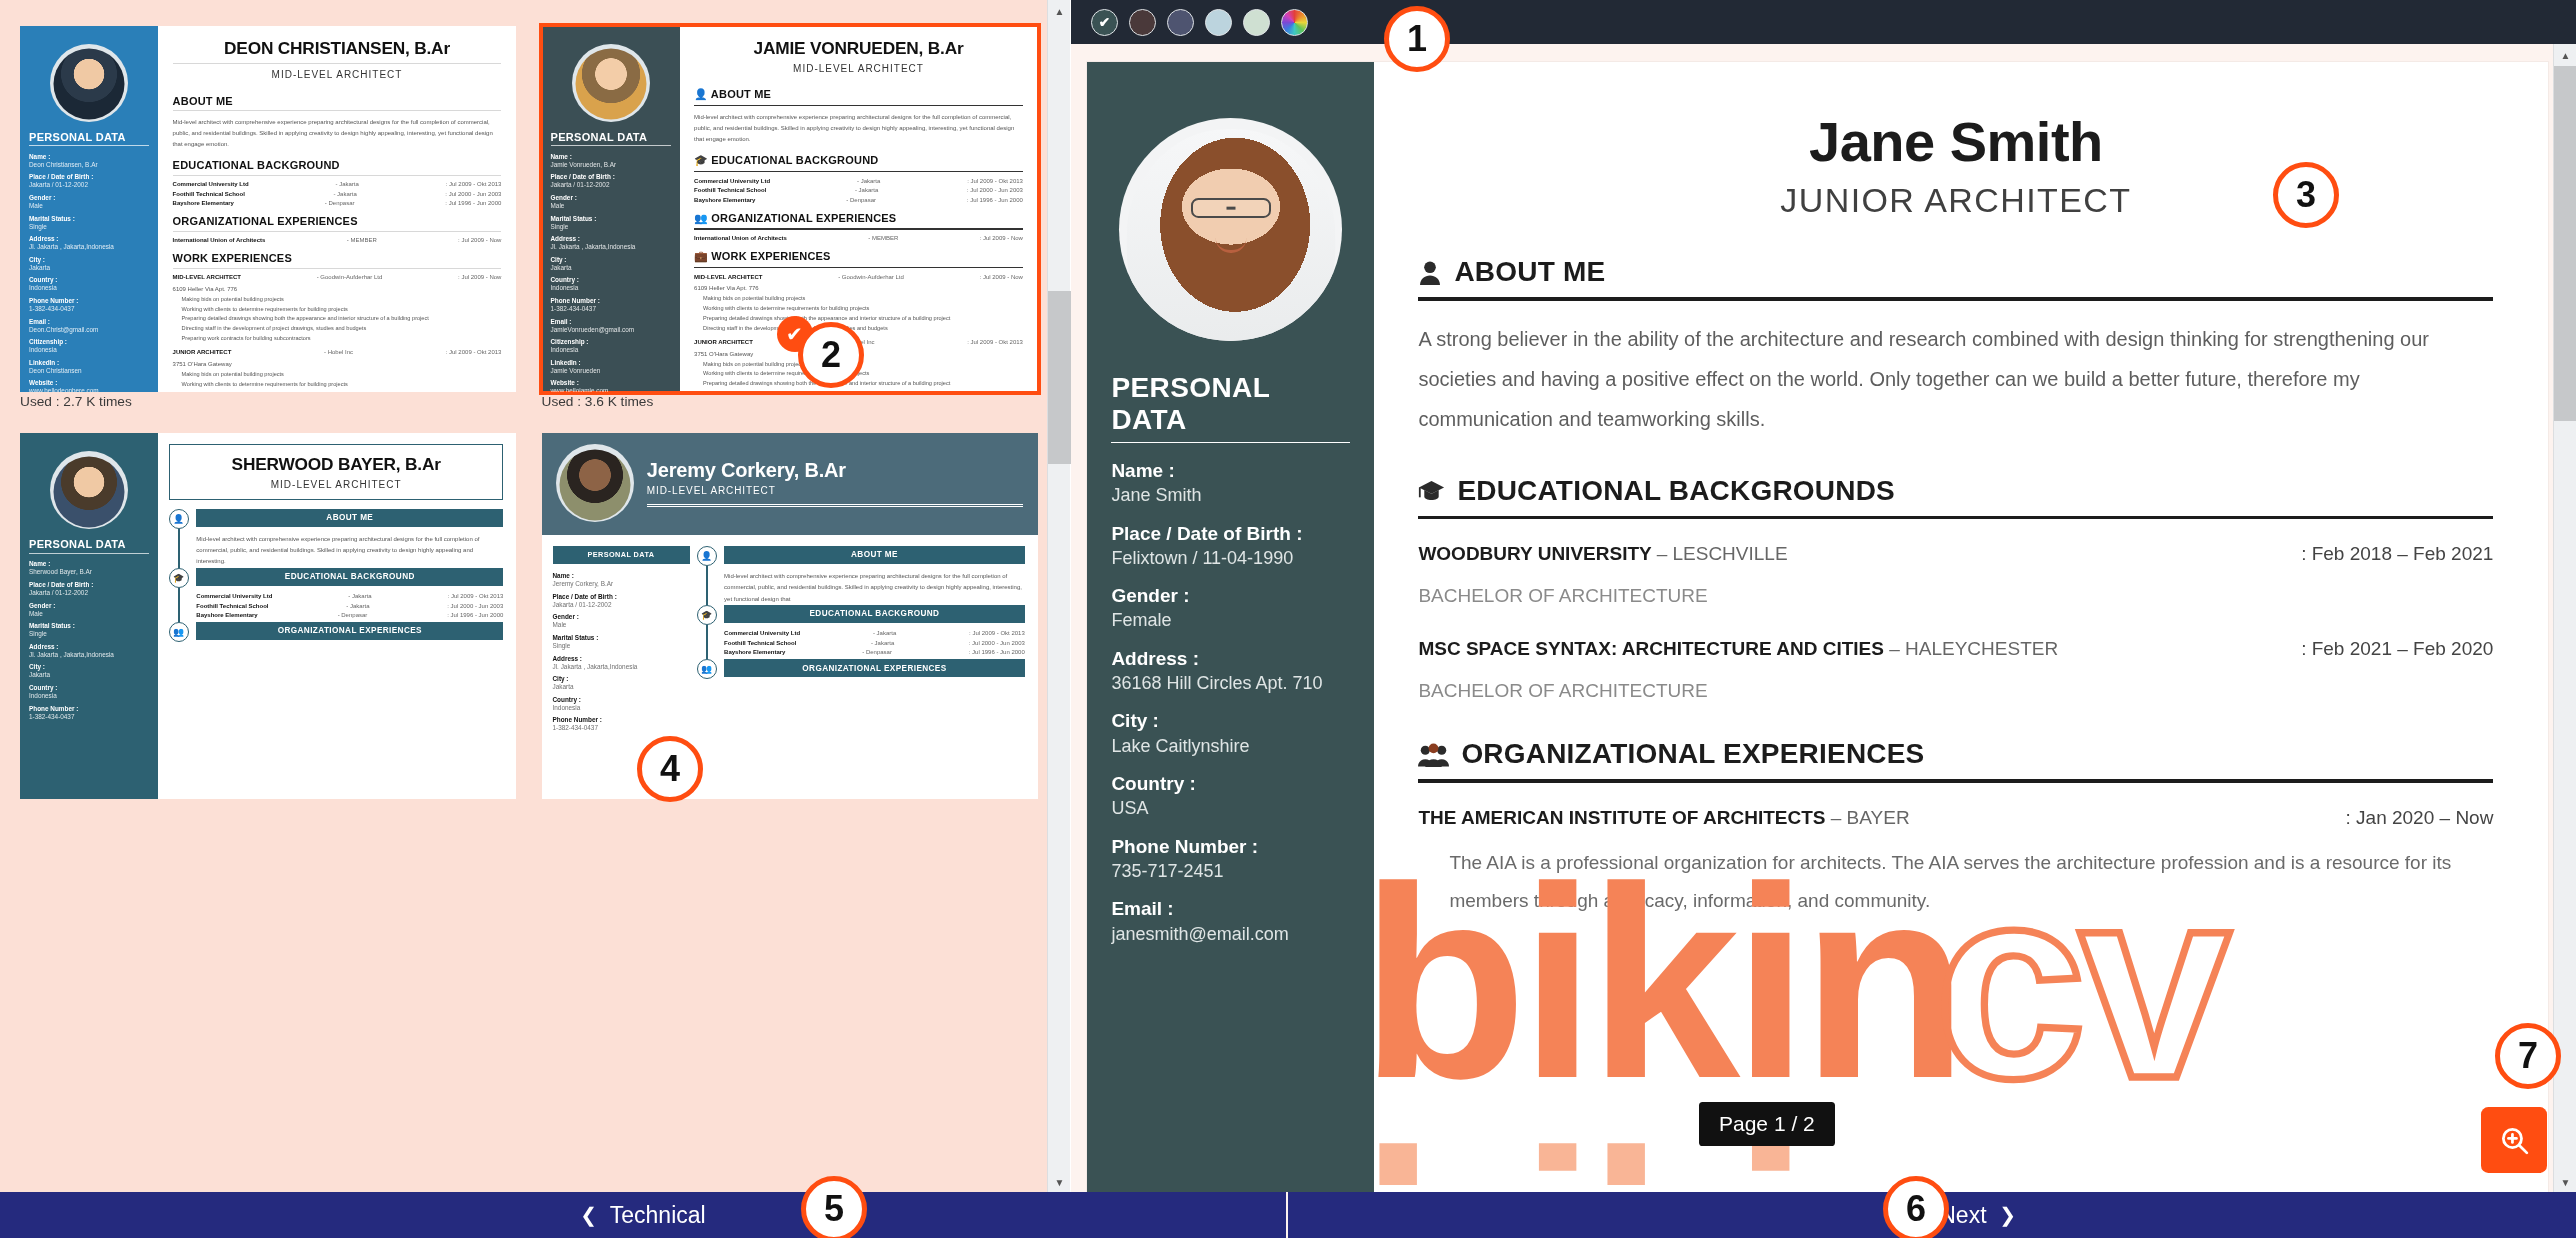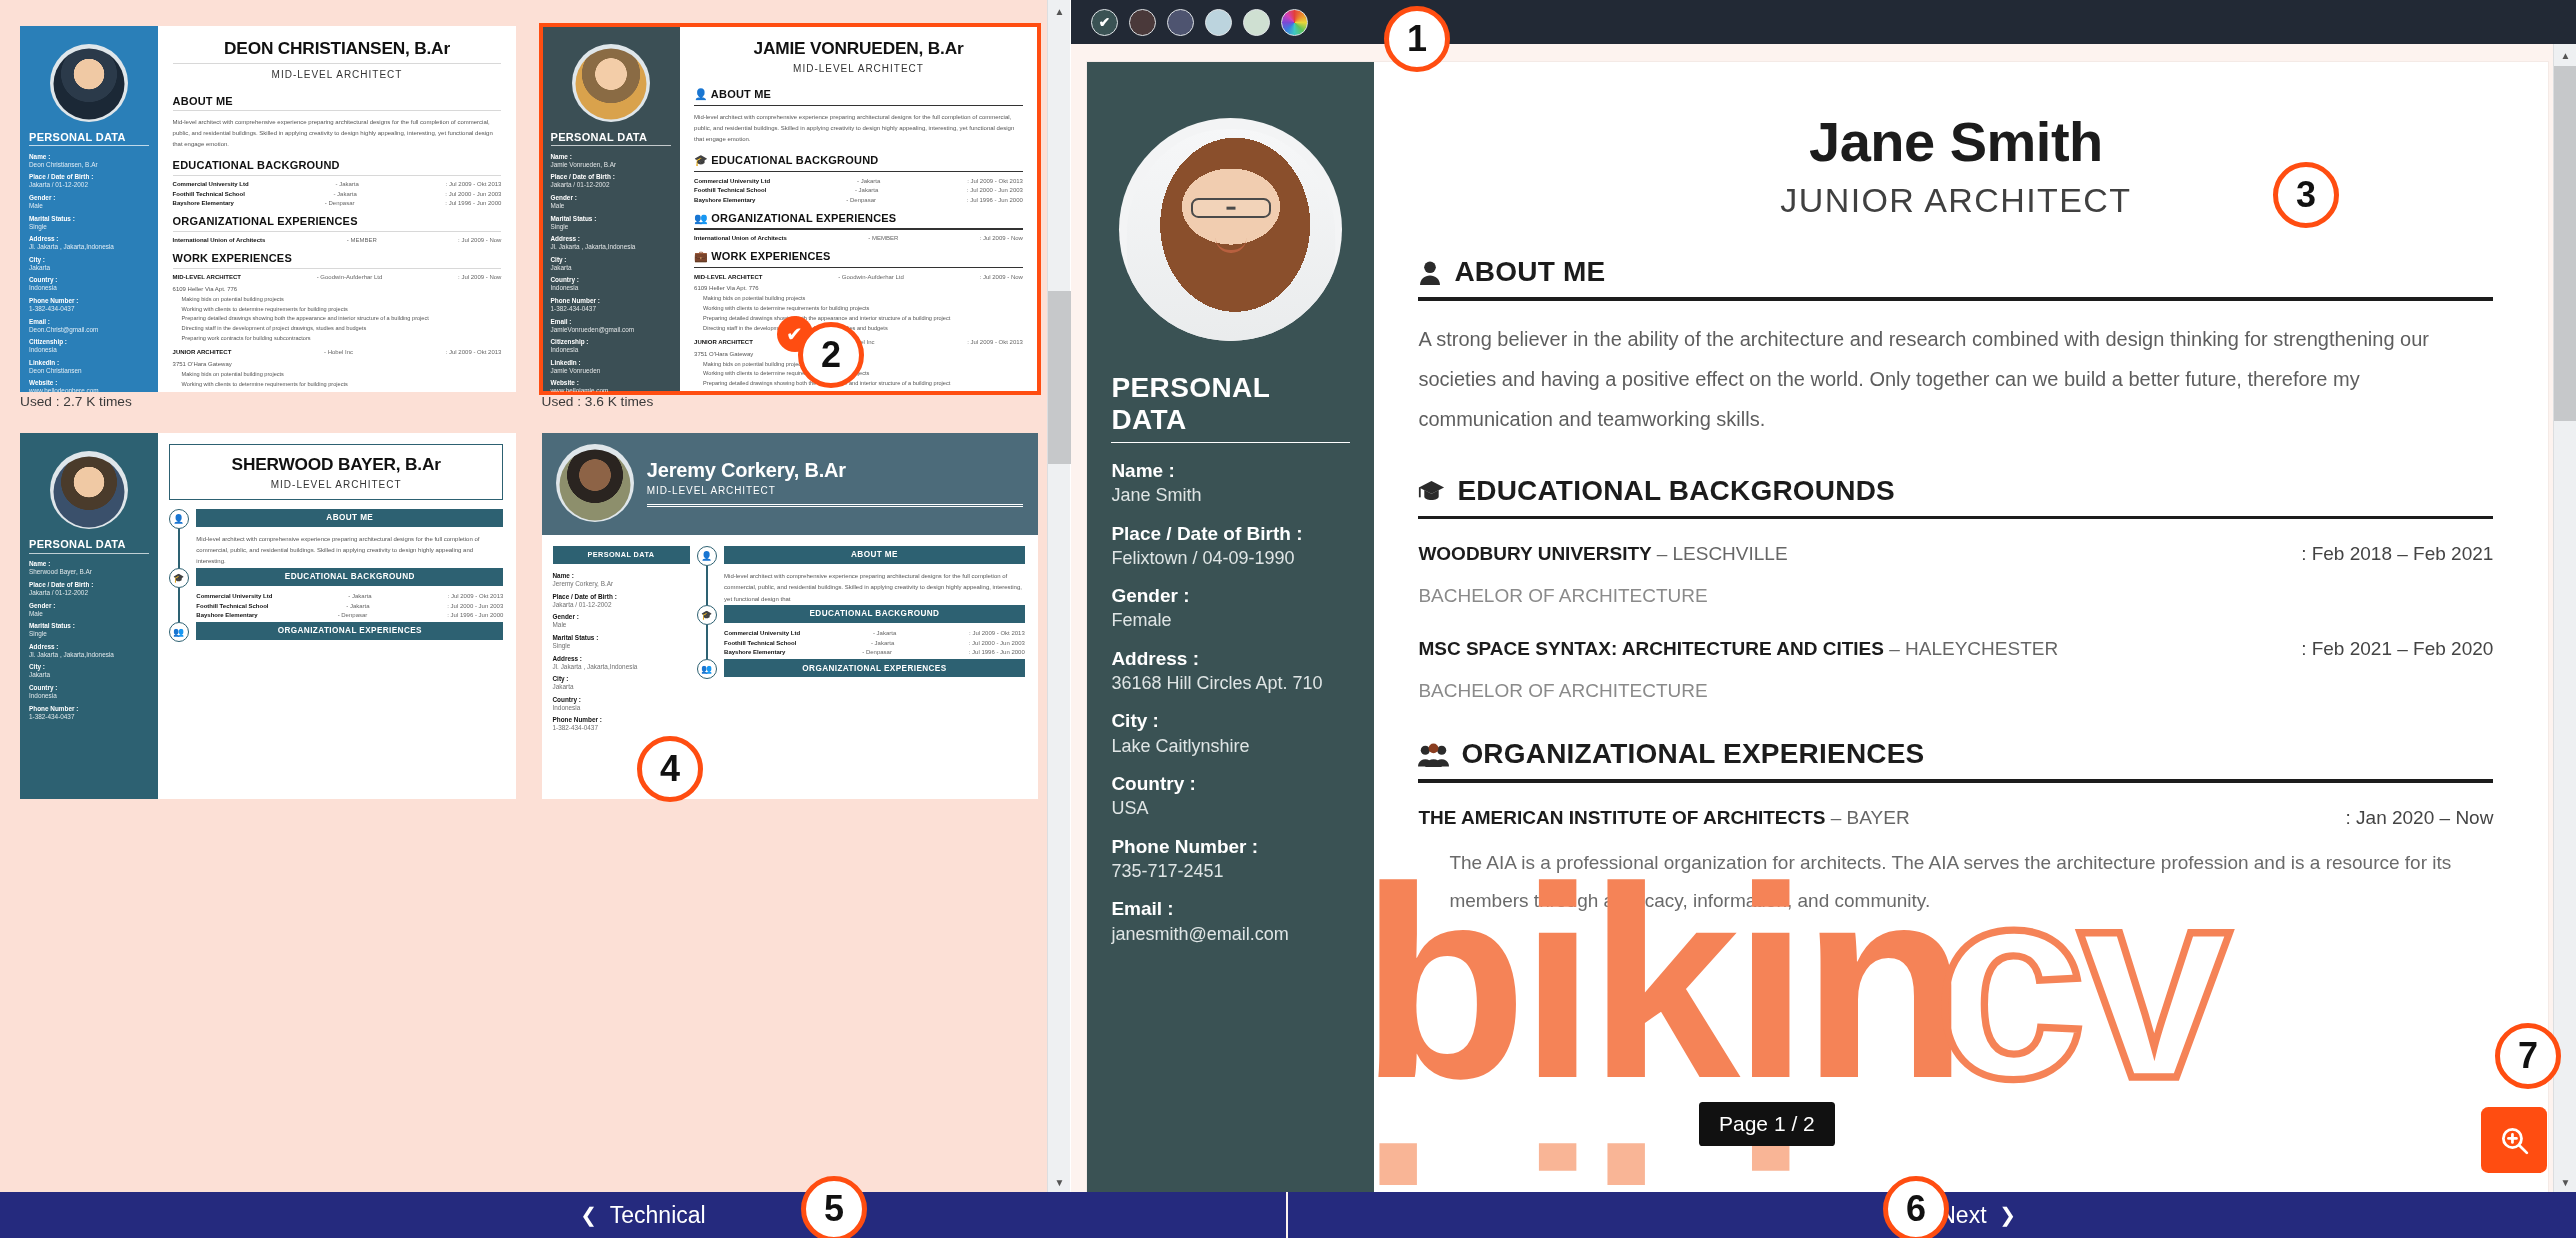--- a/index.html
+++ b/index.html
@@ -710,21 +710,21 @@
           </div>
         </div>
         <div class="cv-pd-title">PERSONAL DATA</div>
         <div class="cv-pd-list">
           <div class="cv-pd-item">
               <div class="cv-pd-k">Name :</div>
               <div class="cv-pd-v">Jane Smith</div>
             </div>
           <div class="cv-pd-item">
               <div class="cv-pd-k">Place / Date of Birth :</div>
-              <div class="cv-pd-v">Felixtown / 04-09-1990</div>
+              <div class="cv-pd-v">Felixtown / 11-04-1990</div>
             </div>
           <div class="cv-pd-item">
               <div class="cv-pd-k">Gender :</div>
               <div class="cv-pd-v">Female</div>
             </div>
           <div class="cv-pd-item">
               <div class="cv-pd-k">Address :</div>
               <div class="cv-pd-v">36168 Hill Circles Apt. 710</div>
             </div>
           <div class="cv-pd-item">

